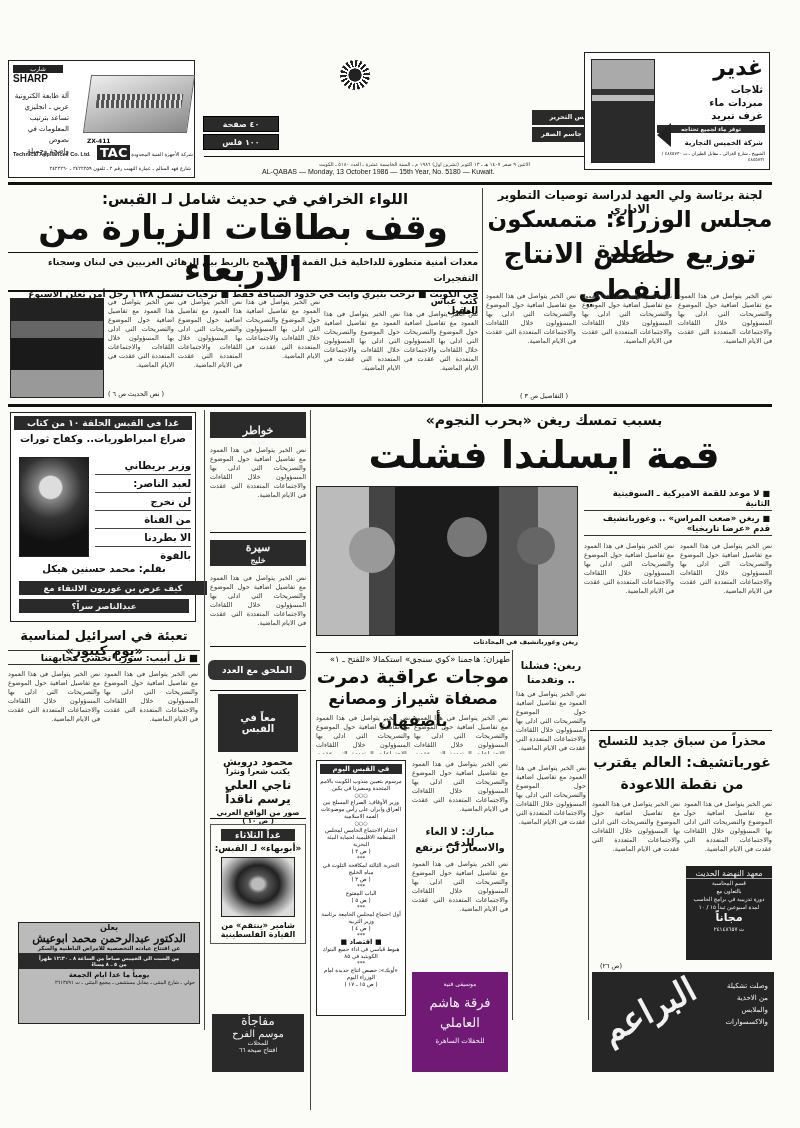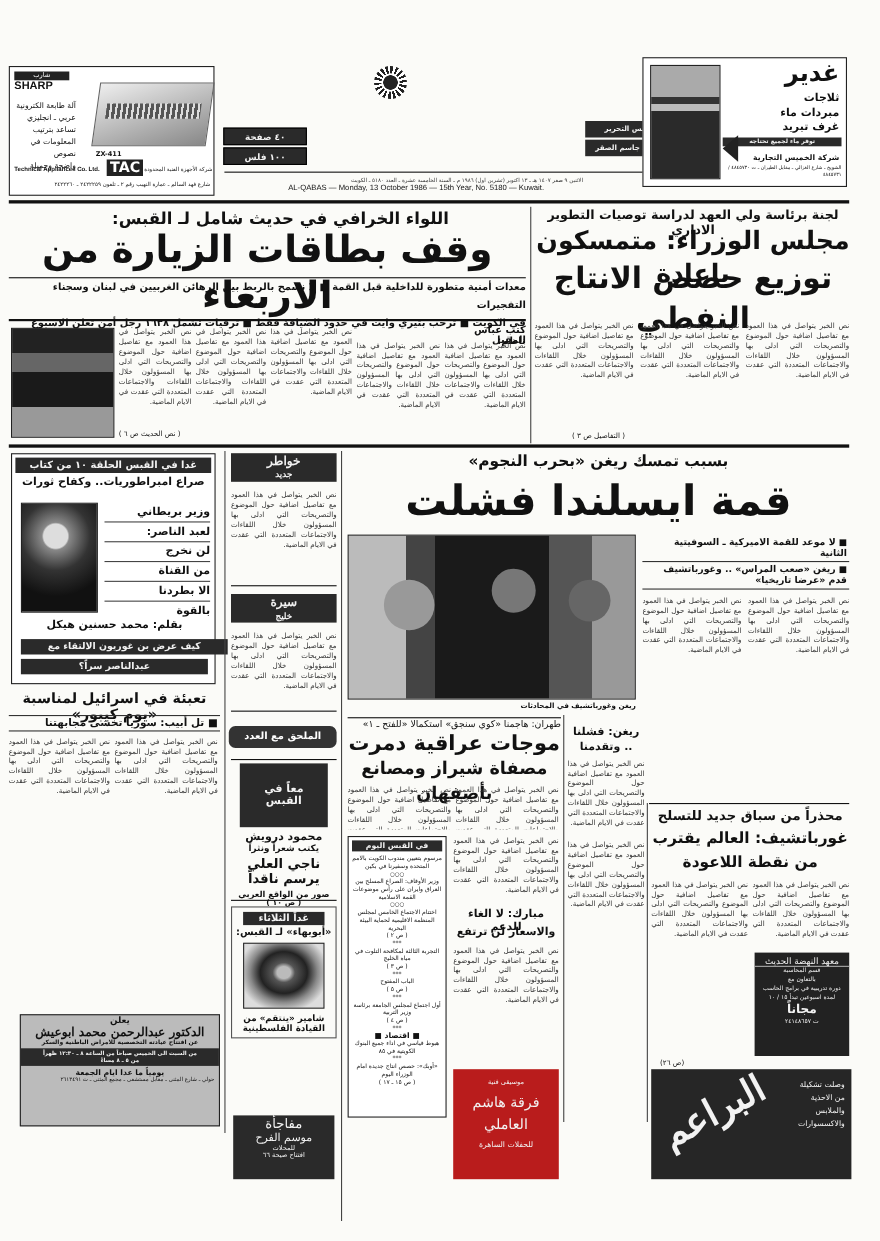--- a/index.html
+++ b/index.html
@@ -145,21 +145,21 @@
   <div class="darkbar rtl" style="font-size:5px;padding:2px;margin-top:2px">
     <div>من السبت الى الخميس صباحاً من الساعة ٨ ـ ١٢:٣٠ ظهراً</div>
     <div>من ٥ ـ ٨ مساءً</div>
   </div>
   <div class="hd" style="font-size:7px;margin-top:2px">يومياً ما عدا ايام الجمعة</div>
   <div class="rtl" style="font-size:5px;padding:0 4px">حولي ـ شارع المثنى ـ مقابل مستشفى ـ مجمع المثنى ـ ت ٢٦١٣٤٩١</div>
 </div>
 
 <div class="vline abs" style="left:204px;top:410px;height:620px"></div>
 <div class="abs" style="left:210px;top:412px;width:96px;height:120px">
-  <div class="darkbar" style="height:26px;font-size:11px;line-height:12px;padding-top:2px;font-family:Liberation Sans, sans-serif">
+  <div class="darkbar" style="height:26px;font-size:11px;line-height:12px;padding-top:12px;font-family:Liberation Sans, sans-serif">
       <div>خواطر</div>
       <div style="font-size:8px">جديد</div>
     </div>
   <div class="col-text" style="margin-top:8px;height:60px">نص الخبر يتواصل في هذا العمود مع تفاصيل اضافية حول الموضوع والتصريحات التي ادلى بها المسؤولون خلال اللقاءات والاجتماعات المتعددة التي عقدت في الايام الماضية.</div>
 </div>
 <div class="rule" style="left:210px;top:532px;width:96px;height:1px"></div>
 <div class="abs" style="left:210px;top:540px;width:96px;height:90px">
   <div class="darkbar" style="height:26px;font-size:11px;line-height:12px;padding-top:2px;font-family:'DejaVu Serif',serif">
       <div>سيرة</div>
       <div style="font-size:8px">خليج</div>
@@ -246,21 +246,21 @@
     <div>«أوبك»: حصص انتاج جديدة امام الوزراء اليوم</div>
     <div>( ص ١٥ ـ ١٧ )</div>
   </div>
 </div>
 
 <div class="abs col-text" style="left:412px;top:760px;width:96px;height:62px">نص الخبر يتواصل في هذا العمود مع تفاصيل اضافية حول الموضوع والتصريحات التي ادلى بها المسؤولون خلال اللقاءات والاجتماعات المتعددة التي عقدت في الايام الماضية.</div>
 <div class="abs hd" style="left:412px;top:826px;width:96px;font-size:10px">مبارك: لا الغاء للدعم</div>
 <div class="abs hd" style="left:412px;top:842px;width:96px;font-size:10px">والاسعار لن ترتفع</div>
 <div class="abs col-text" style="left:412px;top:860px;width:96px;height:104px">نص الخبر يتواصل في هذا العمود مع تفاصيل اضافية حول الموضوع والتصريحات التي ادلى بها المسؤولون خلال اللقاءات والاجتماعات المتعددة التي عقدت في الايام الماضية.</div>
 
-<div class="abs darkbar" style="left:412px;top:972px;width:96px;height:100px;background:#b91c1c;font-weight:normal">
+<div class="abs darkbar" style="left:412px;top:972px;width:96px;height:100px;background:#701a75;font-weight:normal">
   <div style="font-size:6px;margin-top:8px">موسيقى فنية</div>
   <div style="font-size:13px;font-family:'DejaVu Serif',serif;line-height:20px;margin-top:6px">فرقة هاشم العاملي</div>
   <div style="font-size:7px;margin-top:4px">للحفلات الساهرة</div>
 </div>
 
 <div class="rule" style="left:590px;top:730px;width:182px;height:1px"></div>
 <div class="abs col-text" style="left:516px;top:764px;width:70px;height:250px">نص الخبر يتواصل في هذا العمود مع تفاصيل اضافية حول الموضوع والتصريحات التي ادلى بها المسؤولون خلال اللقاءات والاجتماعات المتعددة التي عقدت في الايام الماضية.</div>
 <div class="vline abs" style="left:588px;top:730px;height:290px"></div>
 <div class="abs hd" style="left:592px;top:734px;width:180px;font-size:12px">محذراً من سباق جديد للتسلح</div>
 <div class="abs hd" style="left:592px;top:752px;width:180px;font-size:14px;line-height:20px">غورباتشيف: العالم يقترب</div>

